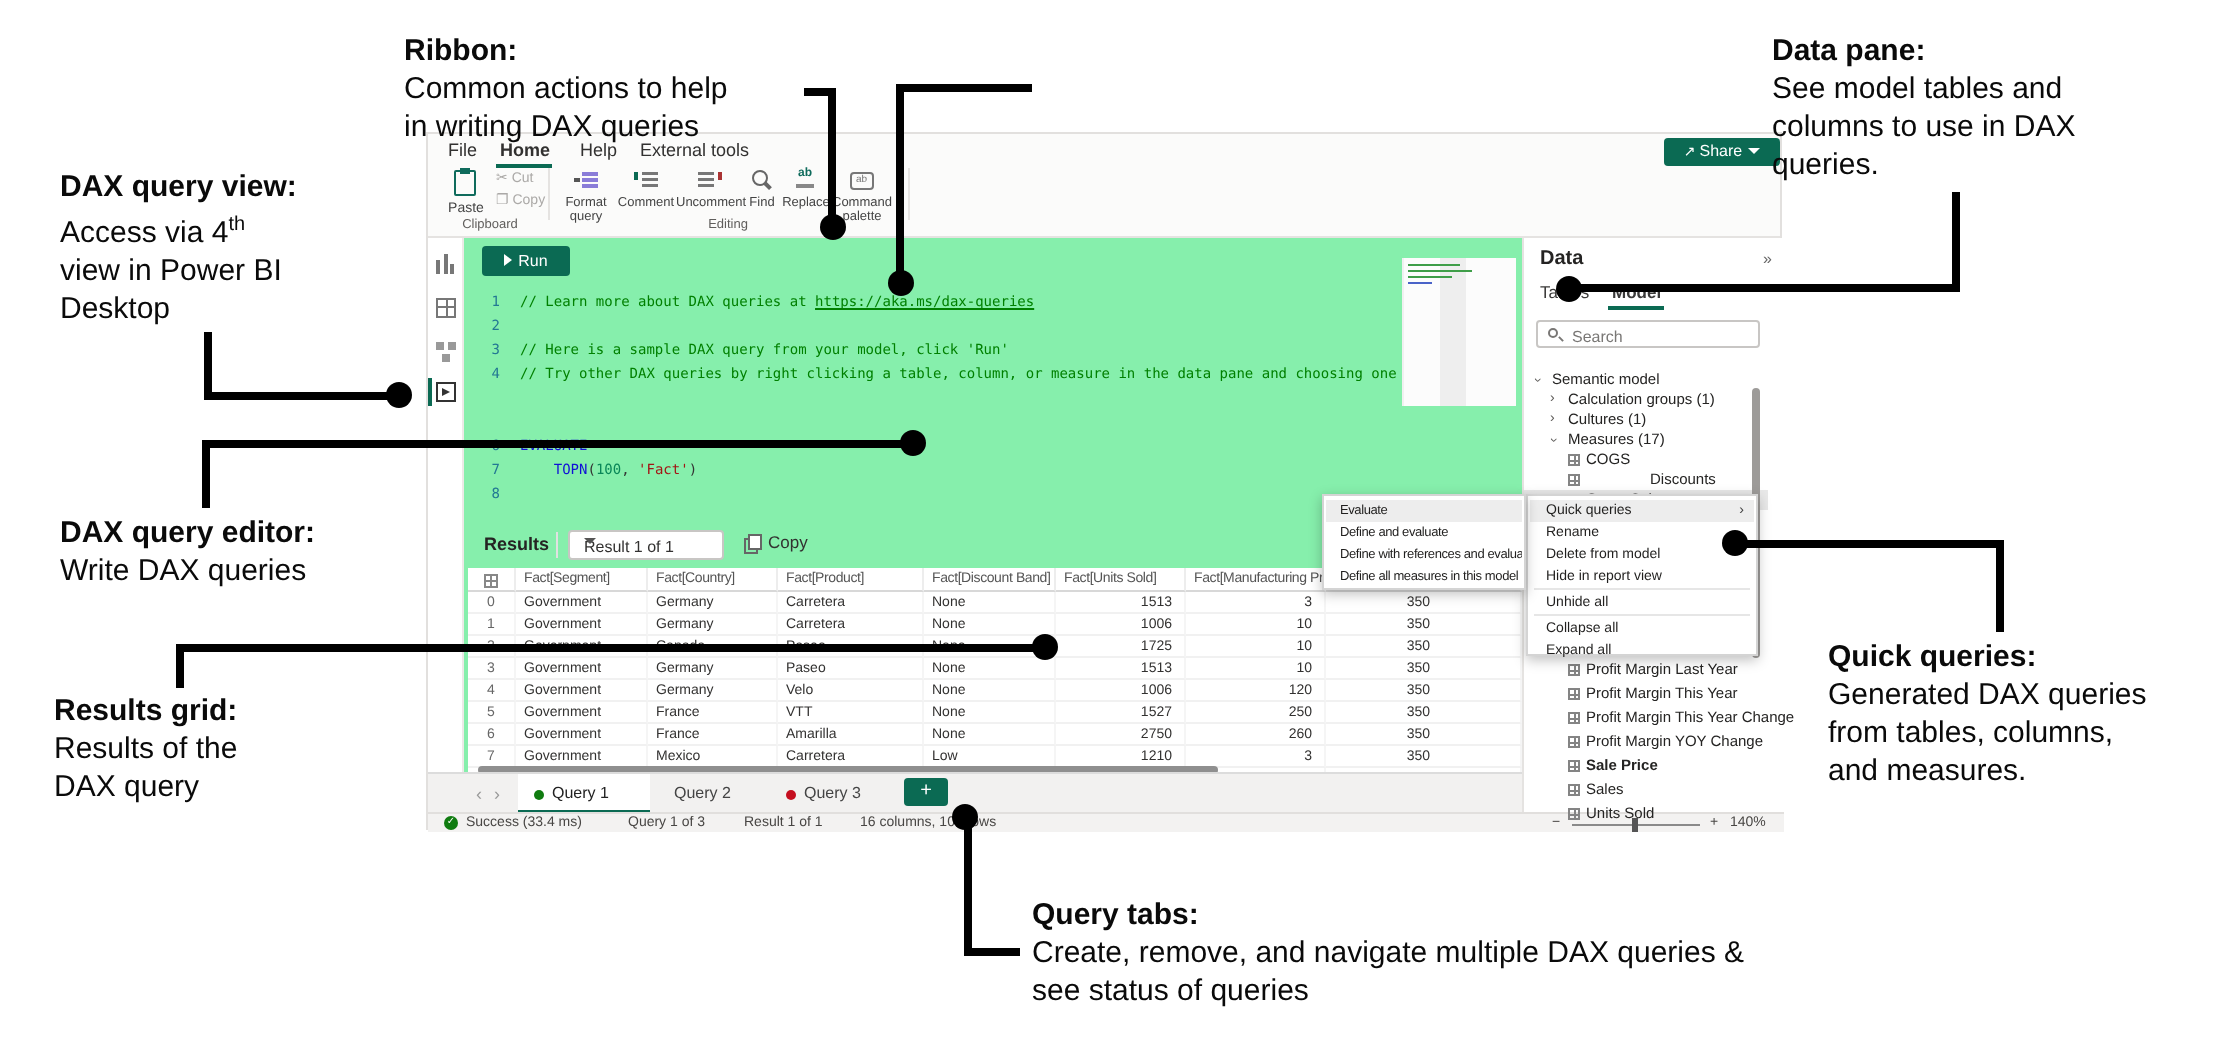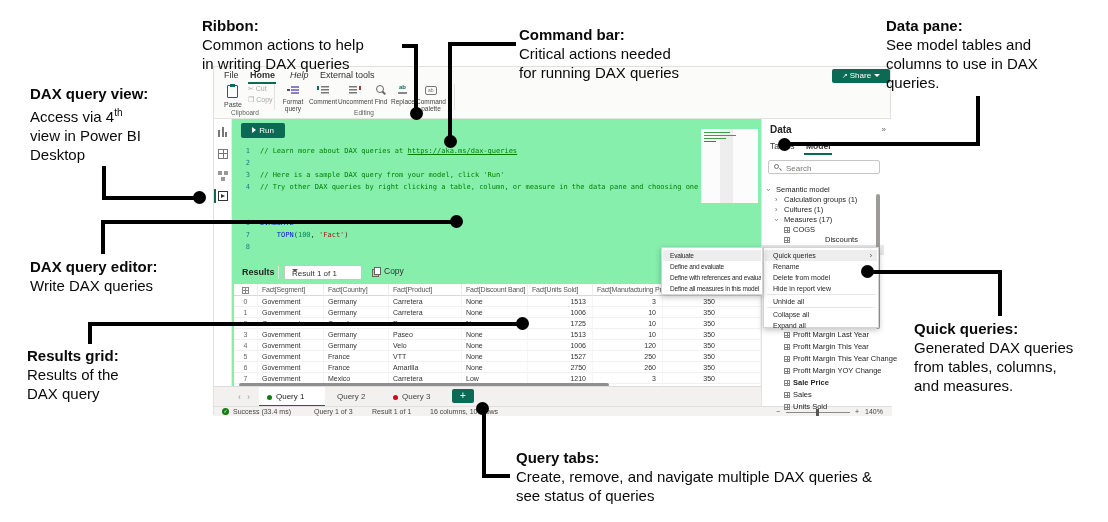--- a/index.html
+++ b/index.html
@@ -121,22 +121,20 @@
   .mi-sub{font-size:6.5px;letter-spacing:-0.2px;padding-left:7px;}
   .msep{position:absolute;left:3px;right:3px;height:1px;background:#e6e6e6;}
 </style>
 </head>
 <body>
 
 <div class="page">
 
   <div class="note" style="left:202px;top:16px;width:220px;"><b>Ribbon:</b><span>Common actions to help
 in writing DAX queries</span></div>
-  <div class="note" style="left:519px;top:25px;width:210px;"><b>Command bar:</b><span>Critical actions needed
-for running DAX queries</span></div>
   <div class="note" style="left:886px;top:16px;width:200px;"><b>Data pane:</b><span>See model tables and
 columns to use in DAX
 queries.</span></div>
   <div class="note" style="left:30px;top:84px;width:170px;"><b>DAX query view:</b><span><span>Access via 4</span><sup>th</sup>
 <span>view in Power BI
 Desktop</span></span></div>
   <div class="note" style="left:30px;top:257px;width:180px;"><b>DAX query editor:</b><span>Write DAX queries</span></div>
   <div class="note" style="left:27px;top:346px;width:160px;"><b>Results grid:</b><span>Results of the
 DAX query</span></div>
   <div class="note" style="left:516px;top:448px;width:400px;"><b>Query tabs:</b><span>Create, remove, and navigate multiple DAX queries &amp;
@@ -176,21 +174,21 @@
   <div class="cl" style="left:482px;top:408px;width:4px;height:70px;"></div>
   <div class="cl" style="left:482px;top:474px;width:28px;height:4px;"></div>
   <div class="dot" style="left:476px;top:402px;"></div>
 
   <div class="app">
 
     <div class="ribbon">
       <span class="rtab" style="left:10px;">File</span>
       <span class="rtab active" style="left:36px;">Home</span>
       <span class="runder" style="left:34px;top:15px;width:28px;"></span>
-      <span class="rtab" style="left:76px;font-style:italic;">Help</span>
+      <span class="rtab" style="left:76px;">Help</span>
       <span class="rtab" style="left:106px;">External tools</span>
       <div class="share"><span class="sharr">↗</span><span>Share</span><span class="wcaret"></span></div>
 
       <div class="pastebtn">
         <span class="pic"></span>
         <span class="plbl">Paste</span>
       </div>
       <span class="smallcc" style="top:18px;">✂ <span>Cut</span></span>
       <span class="smallcc" style="top:29px;">❐ <span>Copy</span></span>
       <span class="sep" style="left:60px;"></span>

